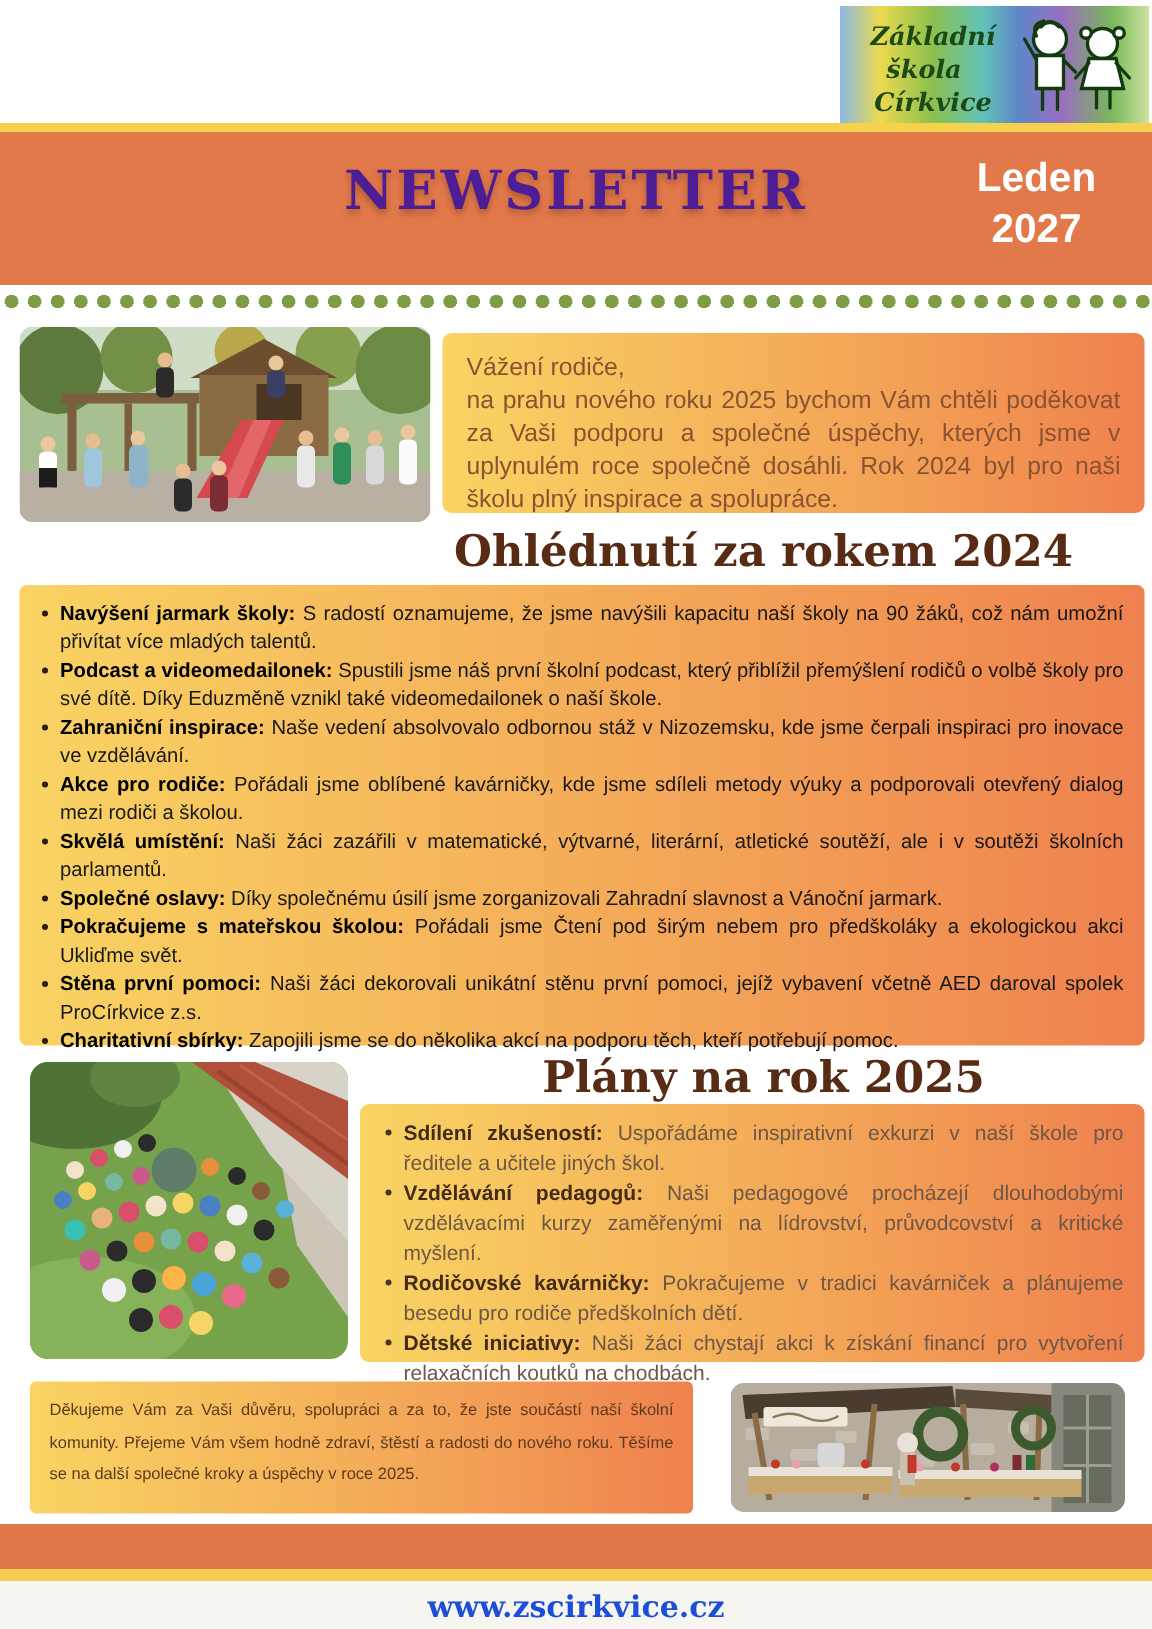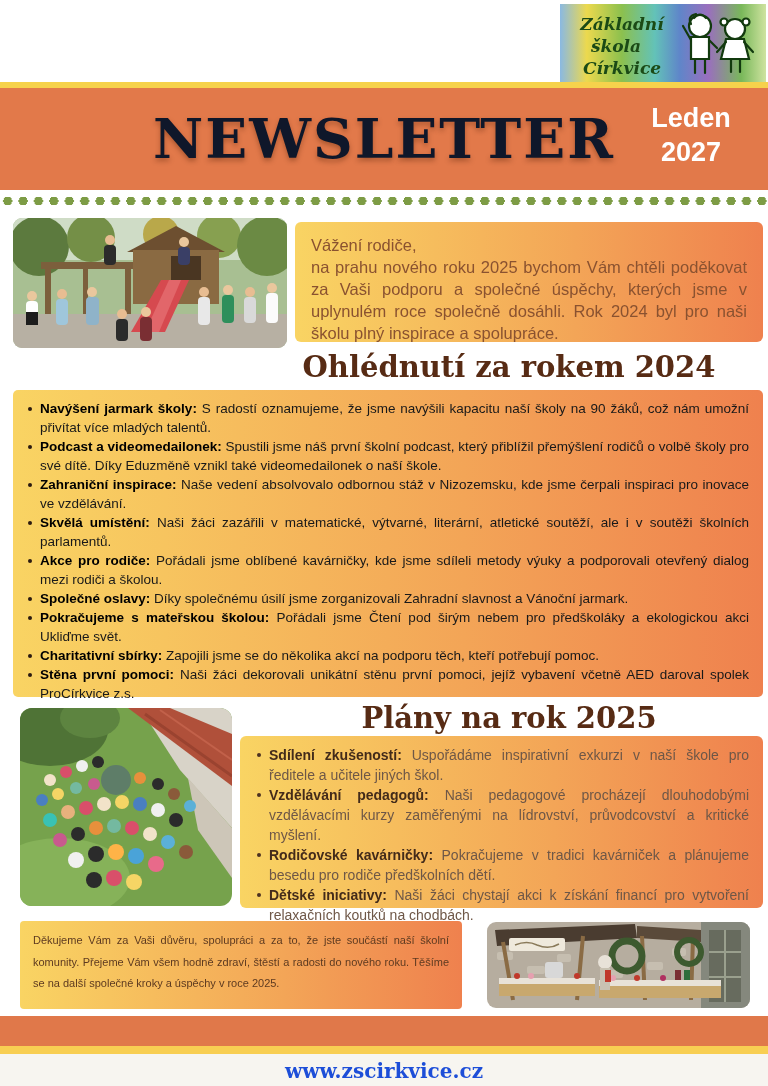--- a/index.html
+++ b/index.html
@@ -7,22 +7,22 @@
   .page {
     position:relative; width:768px; height:1086px; margin:0 auto;
     background:#ffffff; overflow:hidden;
   }
   
   .logo-box { position:absolute; top:4px; right:2px; width:206px; height:78px; }
   .yellow-strip-top { position:absolute; top:82px; left:0; width:768px; height:6px; background:#f6d24c; }
   .banner { position:absolute; top:88px; left:0; width:768px; height:102px; background:#e2794a; }
   .banner-title {
     position:absolute; top:18px; left:0; width:768px; text-align:center;
-    font-family:"DejaVu Serif", serif; font-weight:bold; font-size:55px;
-    color:#0f172a; letter-spacing:2px;
+    font-family:"DejaVu Serif", serif; font-weight:bold; font-size:36px;
+    color:#4c1d95; letter-spacing:2px;
     text-shadow:0 3px 5px rgba(70,25,0,.35);
   }
   .banner-issue {
     position:absolute; top:14px; right:22px; width:110px; text-align:center;
     color:#ffffff; font-weight:bold; font-size:27px; line-height:1.25;
   }
   .dots-row {
     position:absolute; top:192px; left:0; width:768px; height:18px;
     background-image:radial-gradient(circle 4.5px at 50% 50%, #7d9c45 99%, transparent 100%);
     background-size:15.4px 18px; background-repeat:repeat-x;
@@ -213,31 +213,31 @@
   <div class="section-heading heading-review">Ohlédnutí za rokem 2024</div>
 
   <ul class="review-box grad bullet-list">
 
       <li class="bullet-item"><span class="lead">Navýšení jarmark školy:</span> <span>S radostí oznamujeme, že jsme navýšili kapacitu naší školy na 90 žáků, což nám umožní přivítat více mladých talentů.</span></li>
 
       <li class="bullet-item"><span class="lead">Podcast a videomedailonek:</span> <span>Spustili jsme náš první školní podcast, který přiblížil přemýšlení rodičů o volbě školy pro své dítě. Díky Eduzměně vznikl také videomedailonek o naší škole.</span></li>
 
       <li class="bullet-item"><span class="lead">Zahraniční inspirace:</span> <span>Naše vedení absolvovalo odbornou stáž v Nizozemsku, kde jsme čerpali inspiraci pro inovace ve vzdělávání.</span></li>
 
+      <li class="bullet-item"><span class="lead">Akce pro rodiče:</span> <span>Pořádali jsme oblíbené kavárničky, kde jsme sdíleli metody výuky a podporovali otevřený dialog mezi rodiči a školou.</span></li>
+
       <li class="bullet-item"><span class="lead">Skvělá umístění:</span> <span>Naši žáci zazářili v matematické, výtvarné, literární, atletické soutěží, ale i v soutěži školních parlamentů.</span></li>
 
-      <li class="bullet-item"><span class="lead">Akce pro rodiče:</span> <span>Pořádali jsme oblíbené kavárničky, kde jsme sdíleli metody výuky a podporovali otevřený dialog mezi rodiči a školou.</span></li>
-
       <li class="bullet-item"><span class="lead">Společné oslavy:</span> <span>Díky společnému úsilí jsme zorganizovali Zahradní slavnost a Vánoční jarmark.</span></li>
 
       <li class="bullet-item"><span class="lead">Pokračujeme s mateřskou školou:</span> <span>Pořádali jsme Čtení pod širým nebem pro předškoláky a ekologickou akci Ukliďme svět.</span></li>
 
+      <li class="bullet-item"><span class="lead">Stěna první pomoci:</span> <span>Naši žáci dekorovali unikátní stěnu první pomoci, jejíž vybavení včetně AED daroval spolek ProCírkvice z.s.</span></li>
+
       <li class="bullet-item"><span class="lead">Charitativní sbírky:</span> <span>Zapojili jsme se do několika akcí na podporu těch, kteří potřebují pomoc.</span></li>
-
-      <li class="bullet-item"><span class="lead">Stěna první pomoci:</span> <span>Naši žáci dekorovali unikátní stěnu první pomoci, jejíž vybavení včetně AED daroval spolek ProCírkvice z.s.</span></li>
     </ul>
 
   <div class="photo photo-2">
     <svg width="212" height="198" viewBox="0 0 212 198">
       <rect width="212" height="198" fill="#76a24c"></rect>
       <ellipse cx="40" cy="170" rx="70" ry="40" fill="#86b259"></ellipse>
       <ellipse cx="30" cy="22" rx="58" ry="36" fill="#4f7336"></ellipse>
       <ellipse cx="70" cy="10" rx="30" ry="20" fill="#5d8440"></ellipse>
       <polygon points="120,0 212,0 212,120 160,62" fill="#d8d3c8"></polygon>
       <polygon points="108,0 212,78 212,26 150,0" fill="#b0503a"></polygon>

